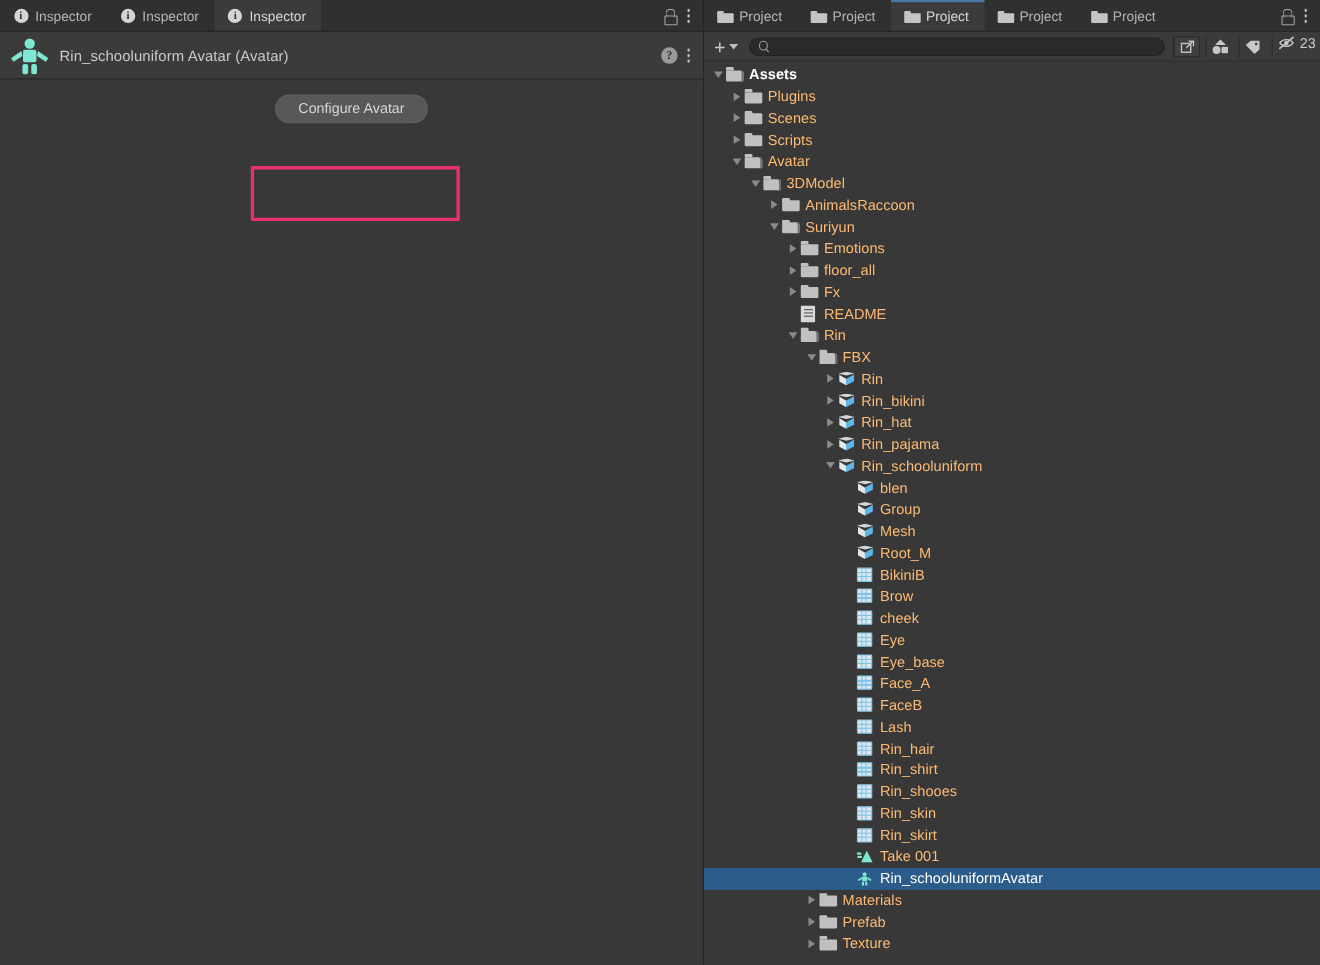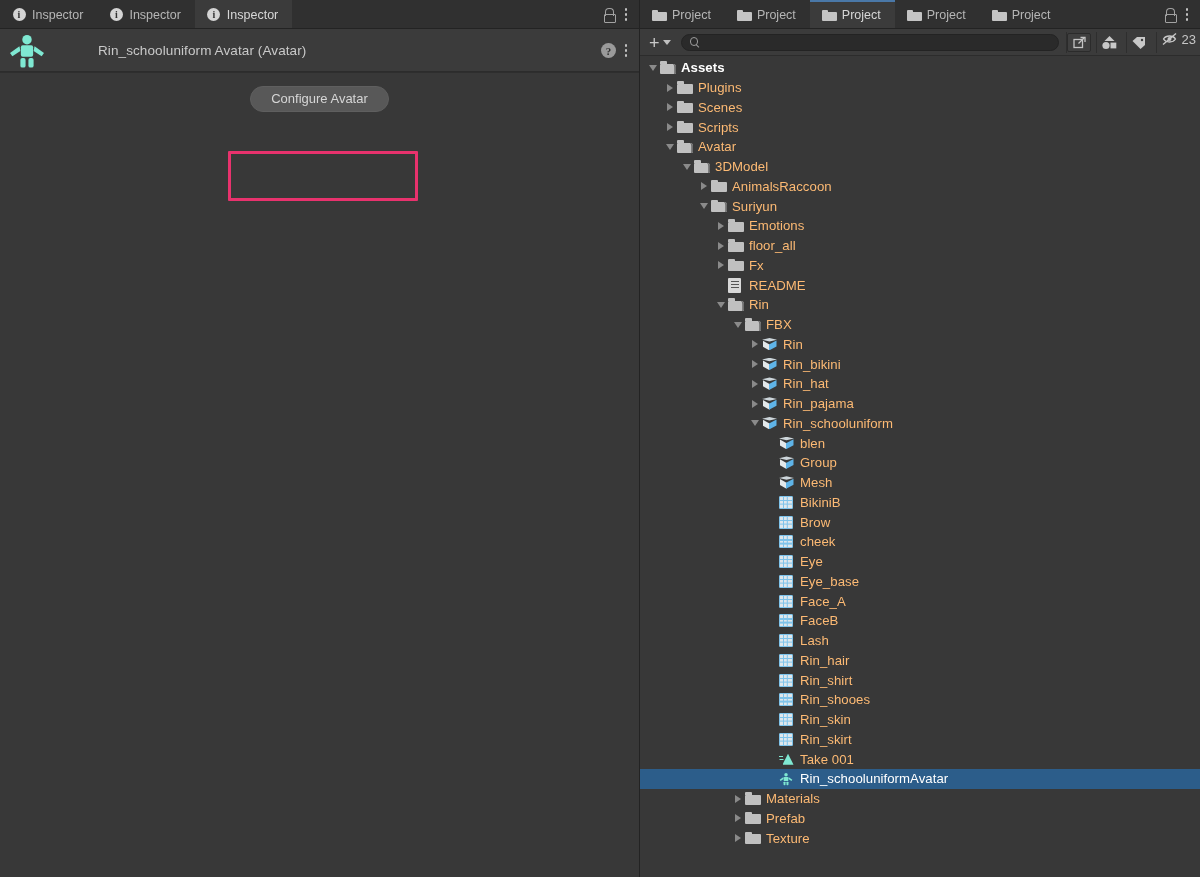--- a/index.html
+++ b/index.html
@@ -80,21 +80,20 @@
     background: #383838;
     border-right: 1px solid #232323;
     position: relative;
   }
   .insp-header {
     height: 43px;
     background: #3b3b3b;
     display: flex; align-items: center;
     padding: 0 6px 0 4px;
     position: relative;
-    gap: 44px;
   }
   .insp-header:after {
     content:""; position:absolute; left:0; right:0; bottom:0; height:1px; background:#2c2c2c;
   }
   .avatar-ico { width: 38px; height: 34px; margin: 0 8px 0 4px; flex: 0 0 auto; }
   .insp-title { font-size: 13.5px; color: #c9c9c9; letter-spacing: .1px; }
   .insp-head-right { margin-left:auto; display:flex; align-items:center; gap:3px; }
   .help-ico { width:15px; height:15px; border-radius:50%; background:#9a9a9a; color:#2f2f2f;
     font-size:11px; font-weight:bold; display:flex; align-items:center; justify-content:center;
     font-family:"Liberation Serif", serif; }
@@ -587,20 +586,32 @@
               <span class="lf"></span>
               <span class="rt"></span>
             </span>
           </span>
           <span class="label">Mesh</span>
         </div>
         <div class="row">
           <span style="width: 125px; flex: 0 0 auto;"></span>
           <span class="twisty none"></span>
           <span class="ico">
+            <span class="i-cube">
+              <span class="top"></span>
+              <span class="lf"></span>
+              <span class="rt"></span>
+            </span>
+          </span>
+          <span class="label">Root_M</span>
+        </div>
+        <div class="row">
+          <span style="width: 125px; flex: 0 0 auto;"></span>
+          <span class="twisty none"></span>
+          <span class="ico">
             <span class="i-mesh"></span>
           </span>
           <span class="label">BikiniB</span>
         </div>
         <div class="row">
           <span style="width: 125px; flex: 0 0 auto;"></span>
           <span class="twisty none"></span>
           <span class="ico">
             <span class="i-mesh"></span>
           </span>

